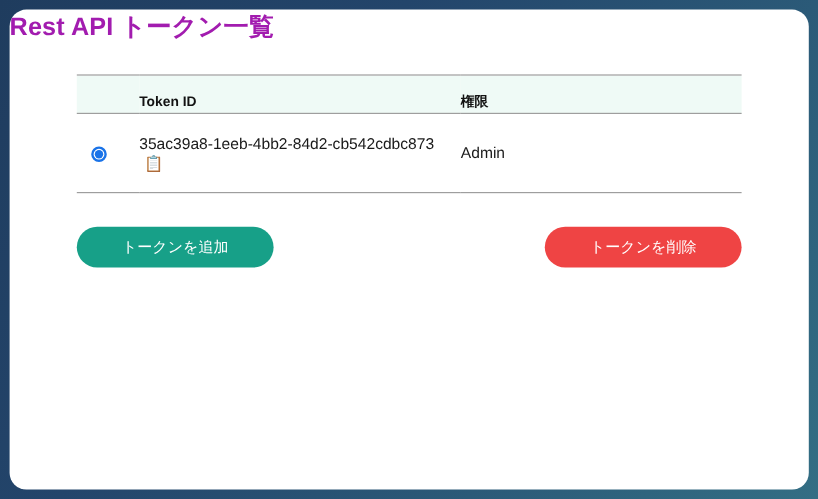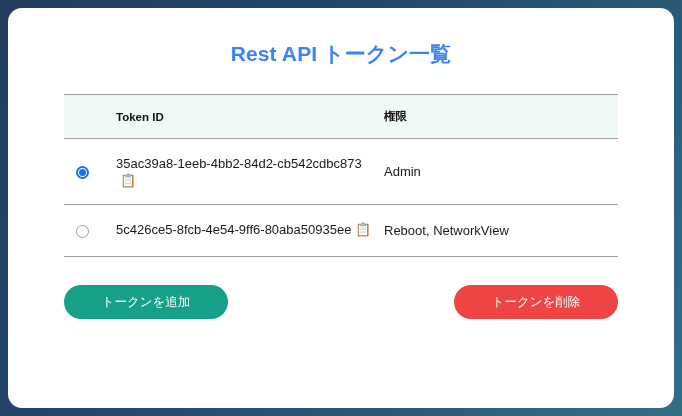--- a/index.html
+++ b/index.html
@@ -28,25 +28,24 @@
     width: 100%;
     height: 100%;
     background: #ffffff;
     border-radius: 14px;
     box-sizing: border-box;
     overflow: hidden;
   }
 
   .page-title {
     margin: 0;
-    padding-top: 32px;
-    text-align: center;
+    text-align: left;
     font-size: 21px;
     font-weight: bold;
-    color: #3b82f6;
+    color: #a21caf;
     letter-spacing: 0.1px;
   }
 
   .token-table-wrap {
     margin: 26px 56px 0 56px;
   }
 
   table.token-table {
     width: 100%;
     border-collapse: collapse;
@@ -55,21 +54,21 @@
 
   table.token-table thead tr {
     background: #effaf6;
   }
 
   table.token-table th {
     text-align: left;
     font-size: 11.5px;
     font-weight: bold;
     color: #121212;
-    padding: 14px 8px 14px 0;
+    padding: 14px 8px 2px 0;
     border-top: 1px solid #9e9e9e;
     border-bottom: 1px solid #9e9e9e;
   }
 
   table.token-table td {
     font-size: 13px;
     color: #1a1a1a;
     padding: 16px 8px 16px 0;
     border-bottom: 1px solid #9e9e9e;
     vertical-align: middle;
@@ -176,29 +175,20 @@
           <tr>
             <td>
               <span class="radio selected"></span>
             </td>
             <td>
               <span class="token-id">35ac39a8-1eeb-4bb2-84d2-cb542cdbc873</span><span class="copy-icon">📋</span>
             </td>
             <td class="perm-cell">Admin</td>
           </tr>
 
-          <tr>
-            <td>
-              <span class="radio"></span>
-            </td>
-            <td>
-              <span class="token-id">5c426ce5-8fcb-4e54-9ff6-80aba50935ee</span><span class="copy-icon">📋</span>
-            </td>
-            <td class="perm-cell">Reboot, NetworkView</td>
-          </tr>
 
         </tbody>
       </table>
     </div>
 
     <div class="button-row">
       <button class="btn btn-teal">トークンを追加</button>
       <button class="btn btn-red">トークンを削除</button>
     </div>
 

